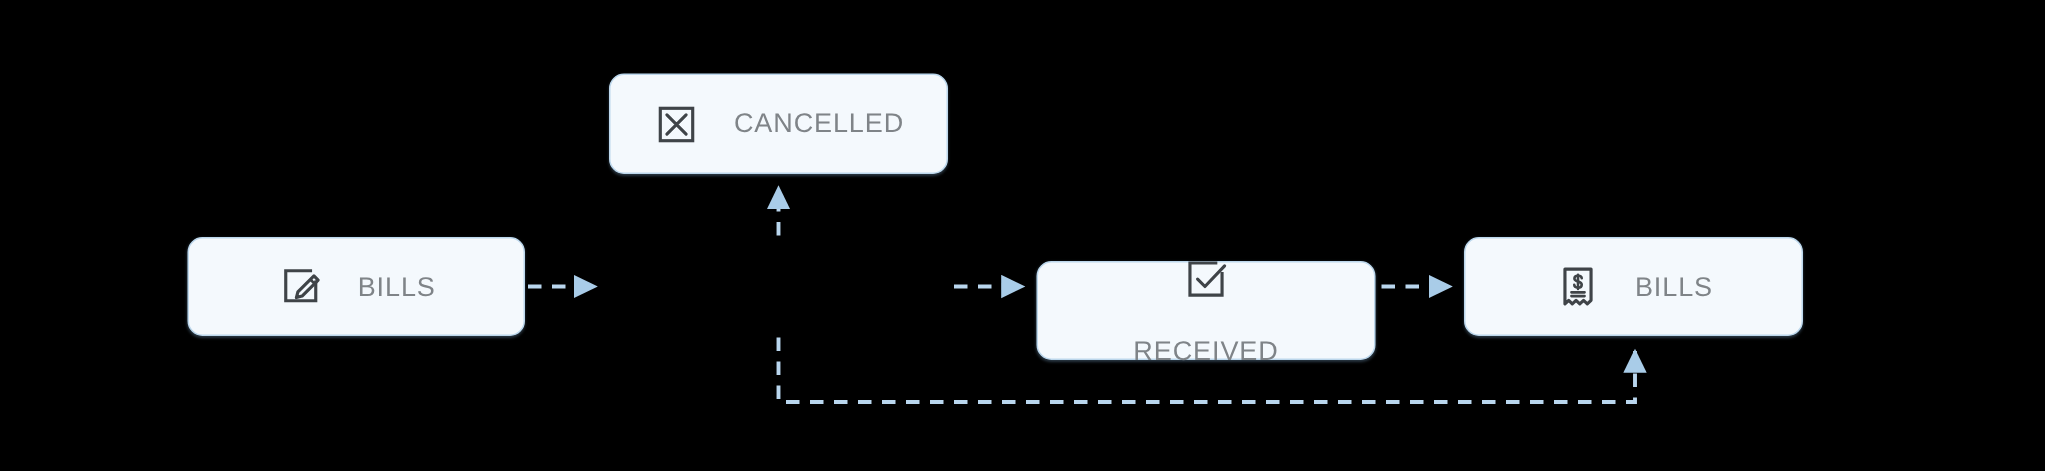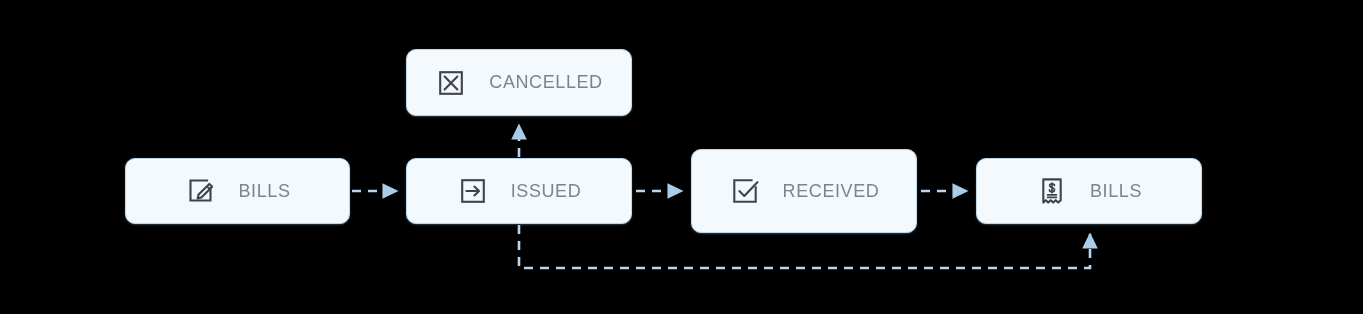--- a/index.html
+++ b/index.html
@@ -96,31 +96,22 @@
   <div class="node" style="left:406px; top:49px; width:226px; height:67px;">
     <span class="node-icon">
       <svg viewBox="0 0 32 32" width="32" height="32" xmlns="http://www.w3.org/2000/svg">
         <rect x="5.2" y="5.2" width="21.6" height="21.6" fill="none" stroke="#3f4448" stroke-width="2.1"></rect>
         <path d="M9.6 9.6 L22.4 22.4 M22.4 9.6 L9.6 22.4" fill="none" stroke="#3f4448" stroke-width="2.1" stroke-linecap="round"></path>
       </svg>
     </span>
     <span class="node-label">CANCELLED</span>
   </div>
 
-  <div class="node" style="left:406px; top:158px; width:226px; height:66px;">
-    <span class="node-icon">
-      <svg viewBox="0 0 32 32" width="32" height="32" xmlns="http://www.w3.org/2000/svg">
-        <rect x="5.2" y="5.2" width="21.6" height="21.6" fill="none" stroke="#3f4448" stroke-width="2.1"></rect>
-        <path d="M9.4 16 L21.6 16 M17.4 11.6 L22 16 L17.4 20.4" fill="none" stroke="#3f4448" stroke-width="2.1" stroke-linecap="round" stroke-linejoin="round"></path>
-      </svg>
-    </span>
-    <span class="node-label">ISSUED</span>
-  </div>
 
-  <div class="node" style="left:691px; top:149px; width:226px; height:84px;">
+  <div class="node" style="left:691px; top:174px; width:226px; height:66px;flex-direction:column;">
     <span class="node-icon">
       <svg viewBox="0 0 32 32" width="32" height="32" xmlns="http://www.w3.org/2000/svg">
         <path d="M22.5 5.3 H5.3 V26.7 H26.7 V12.4" fill="none" stroke="#3f4448" stroke-width="2.1" stroke-linecap="square"></path>
         <path d="M10.4 16.1 L15.3 21 L28.4 7.2" fill="none" stroke="#3f4448" stroke-width="2.1" stroke-linecap="round" stroke-linejoin="round"></path>
       </svg>
     </span>
     <span class="node-label">RECEIVED</span>
   </div>
 
   <div class="node" style="left:976px; top:158px; width:226px; height:66px;">

